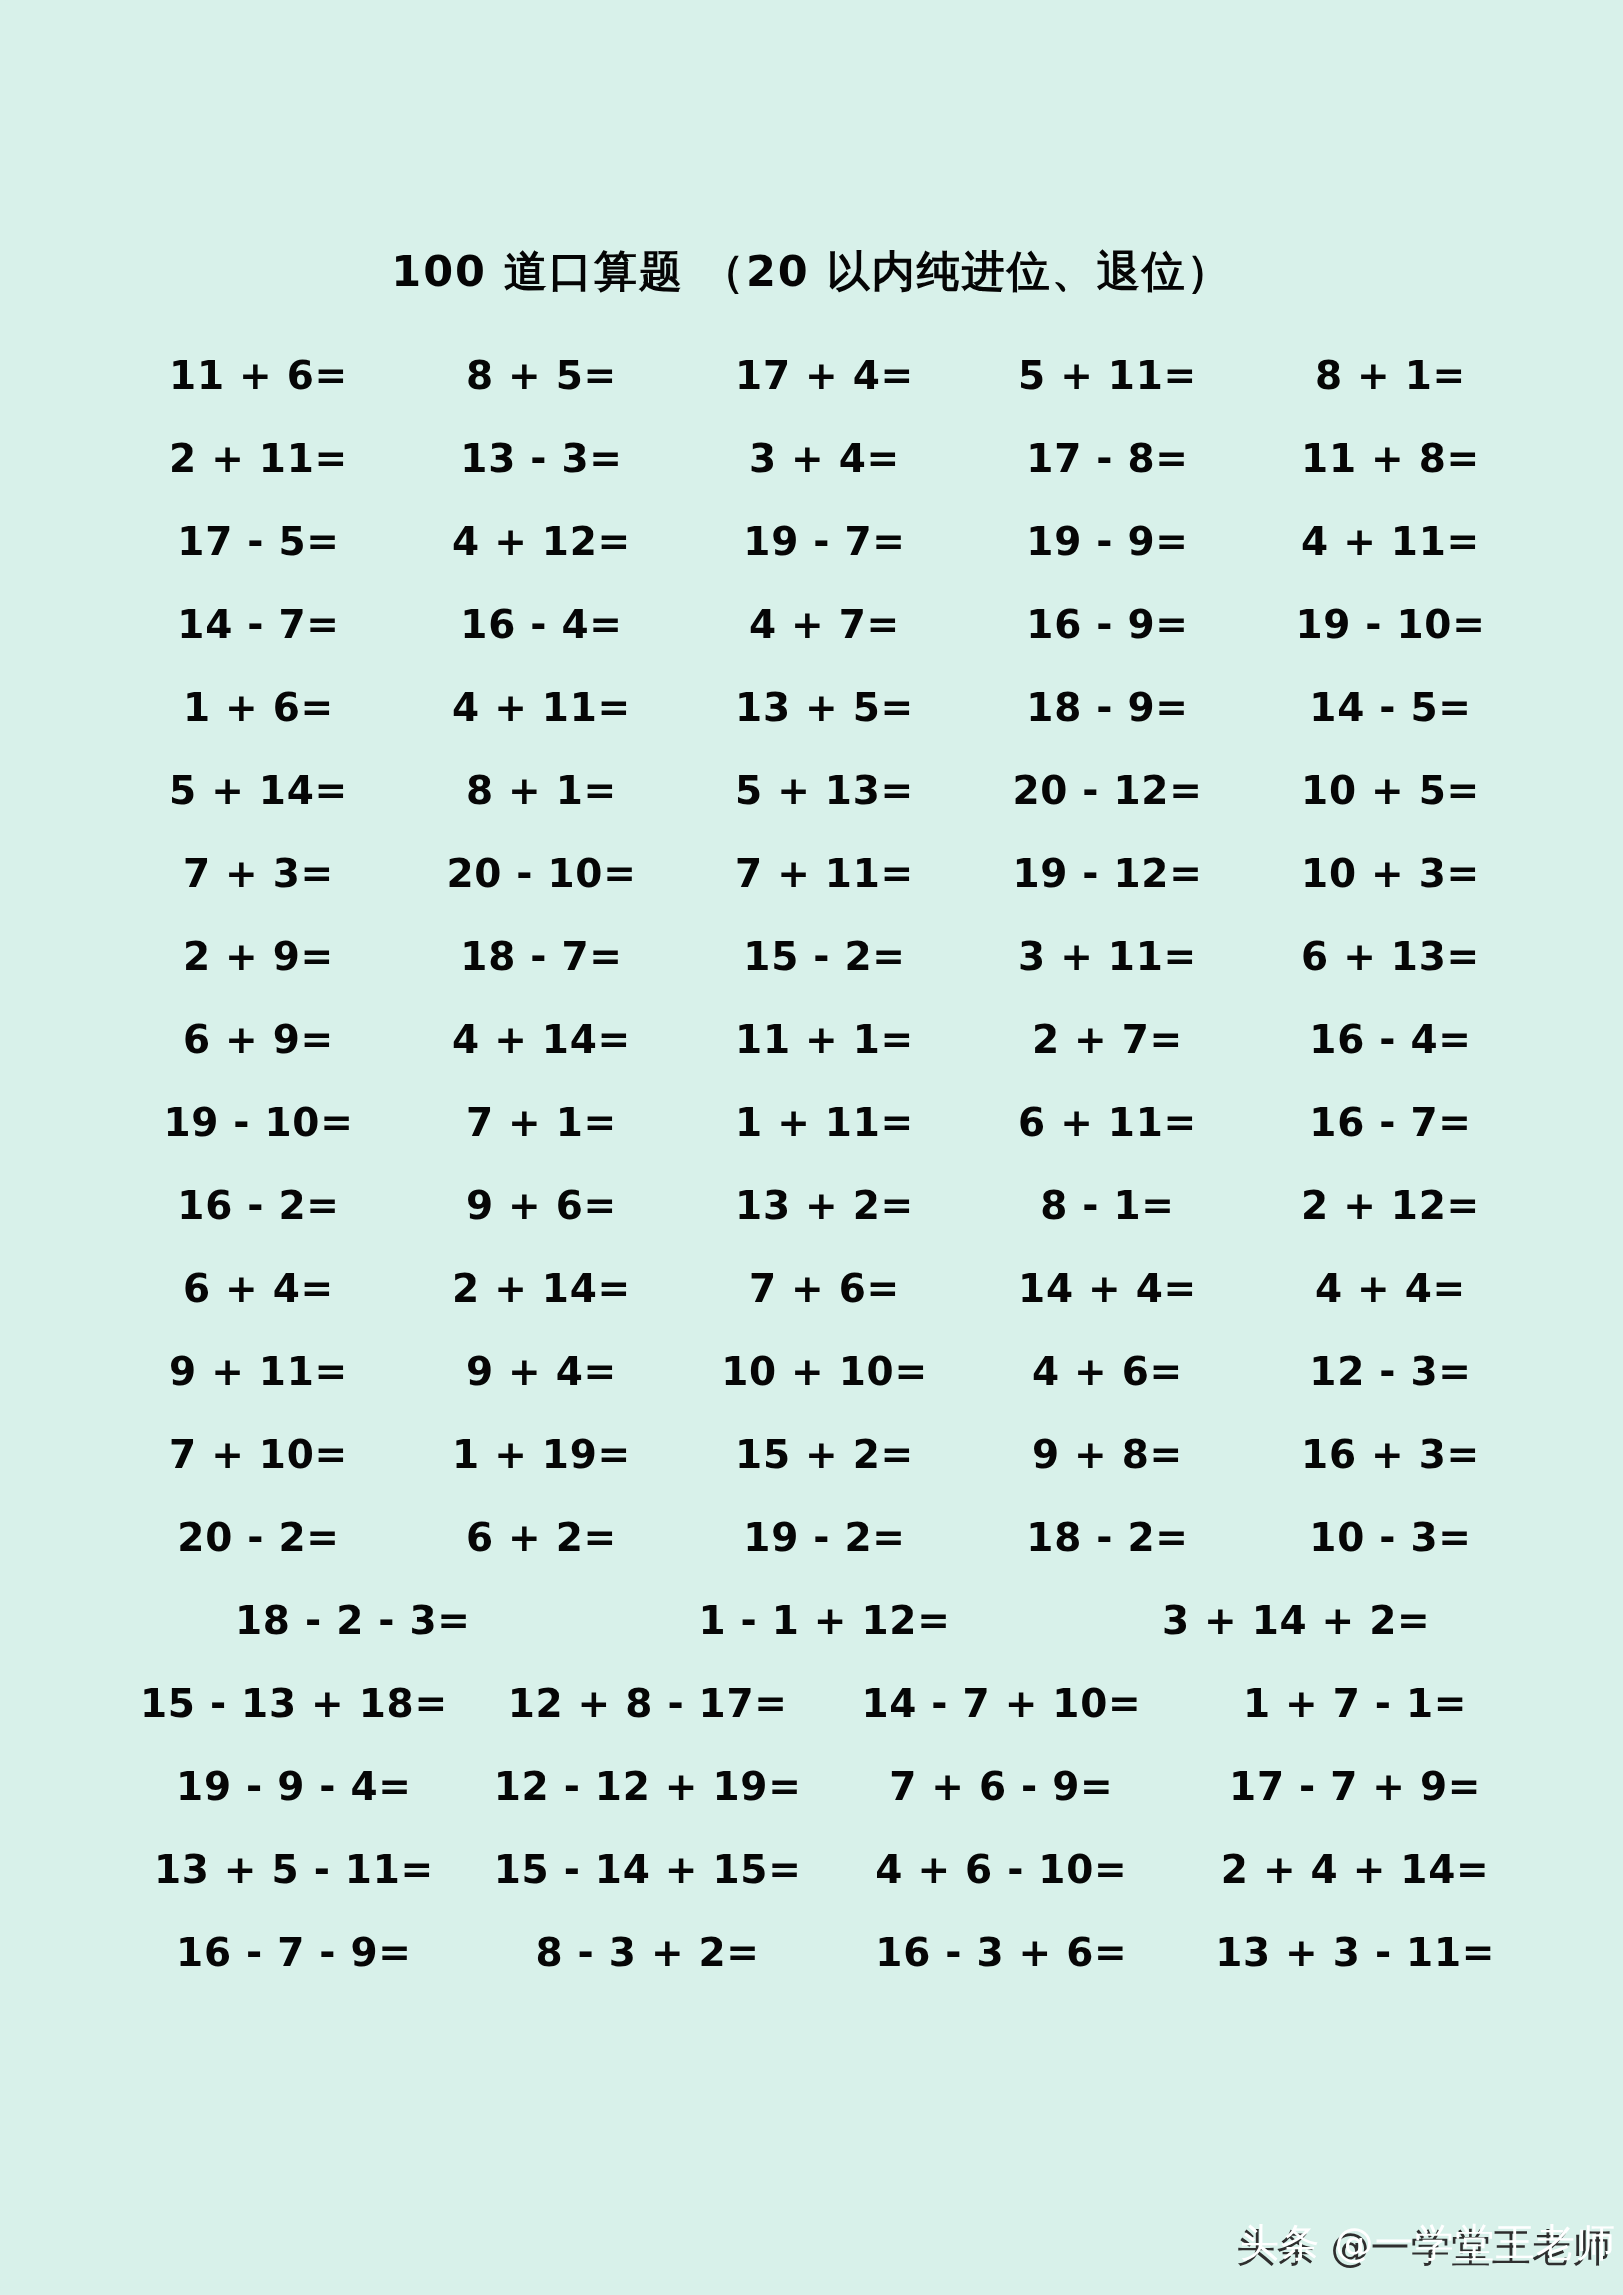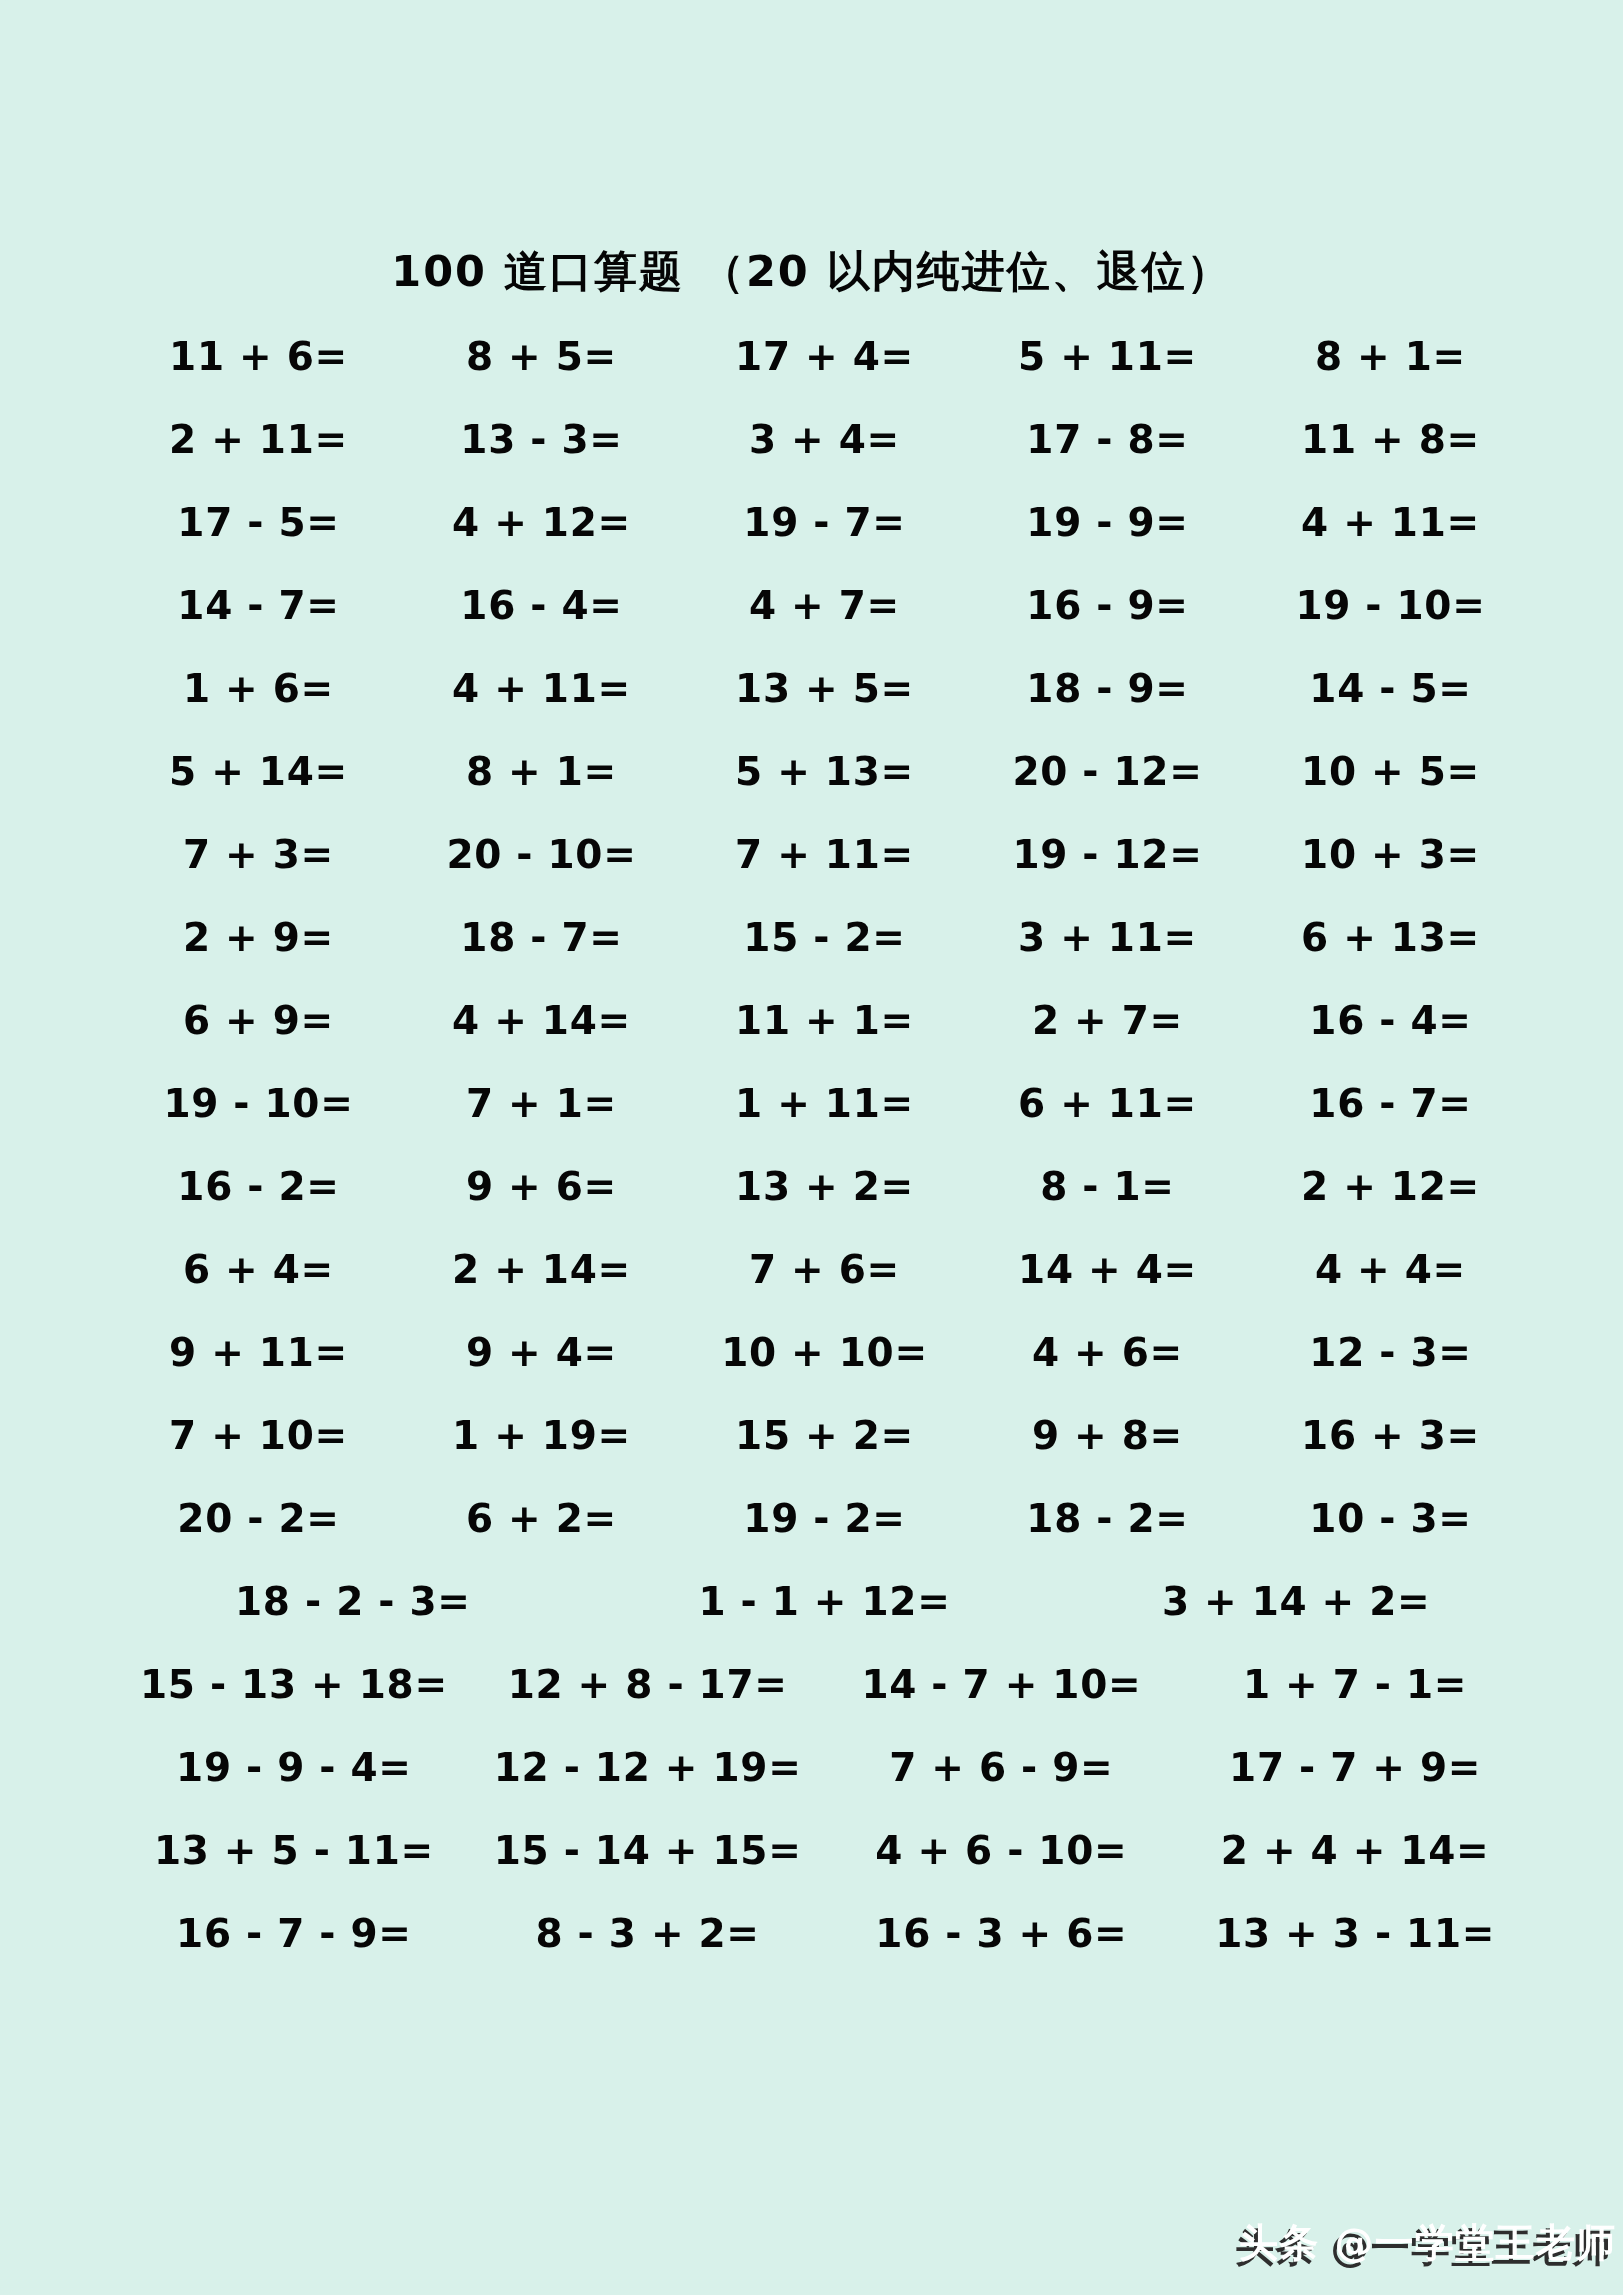--- a/index.html
+++ b/index.html
@@ -29,39 +29,39 @@
     white-space: nowrap;
   }
   .problems {
     position: absolute;
     top: 315px;
     left: 131px;
     right: 105px;
   }
   .prow {
     display: flex;
-    align-items: center;
+    align-items: flex-end;
     height: 83px;
     gap: 28px;
   }
   .pcell {
     flex: 1;
     text-align: center;
     font-size: 39px;
     font-weight: bold;
     color: #060606;
     white-space: nowrap;
     letter-spacing: 0.7px;
   }
   .watermark {
     position: absolute;
     right: 6.5px;
     bottom: 25px;
     font-size: 39px;
-    font-weight: bold;
+    font-weight: normal;
     color: #ffffff;
     text-shadow: -3.9px 5.2px 0 #2e2e2e;
     letter-spacing: 1.3px;
     white-space: nowrap;
   }
 </style>
 </head>
 <body>
 
 <div class="page">

